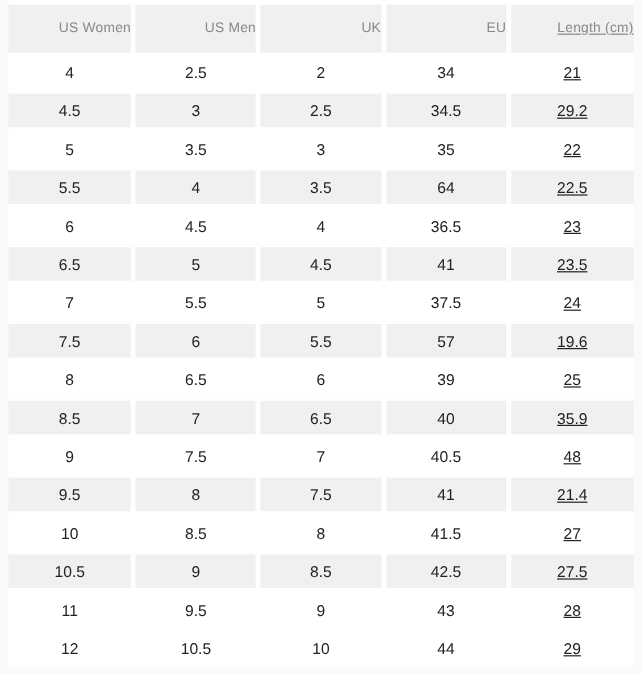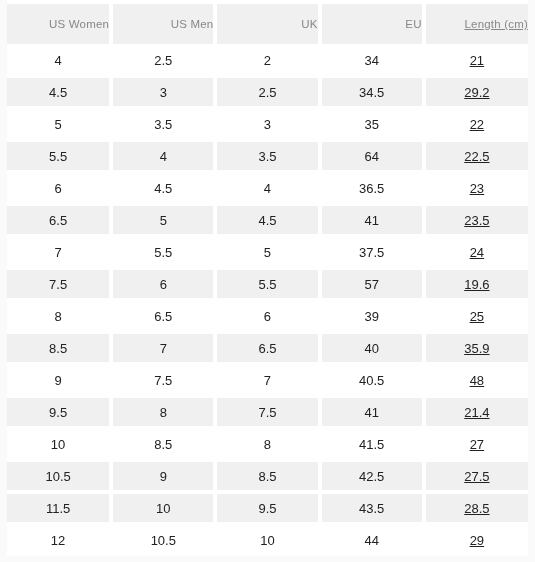--- a/index.html
+++ b/index.html
@@ -192,26 +192,26 @@
           <td>41.5</td>
           <td>27</td>
         </tr>
         <tr class="row-alt">
           <td>10.5</td>
           <td>9</td>
           <td>8.5</td>
           <td>42.5</td>
           <td>27.5</td>
         </tr>
-        <tr class="row-alt">
-          <td>11.5</td>
-          <td>10</td>
+        <tr class="row-plain">
+          <td>11</td>
           <td>9.5</td>
-          <td>43.5</td>
-          <td>28.5</td>
+          <td>9</td>
+          <td>43</td>
+          <td>28</td>
         </tr>
         <tr class="row-plain">
           <td>12</td>
           <td>10.5</td>
           <td>10</td>
           <td>44</td>
           <td>29</td>
         </tr>
       </tbody>
   </table>

